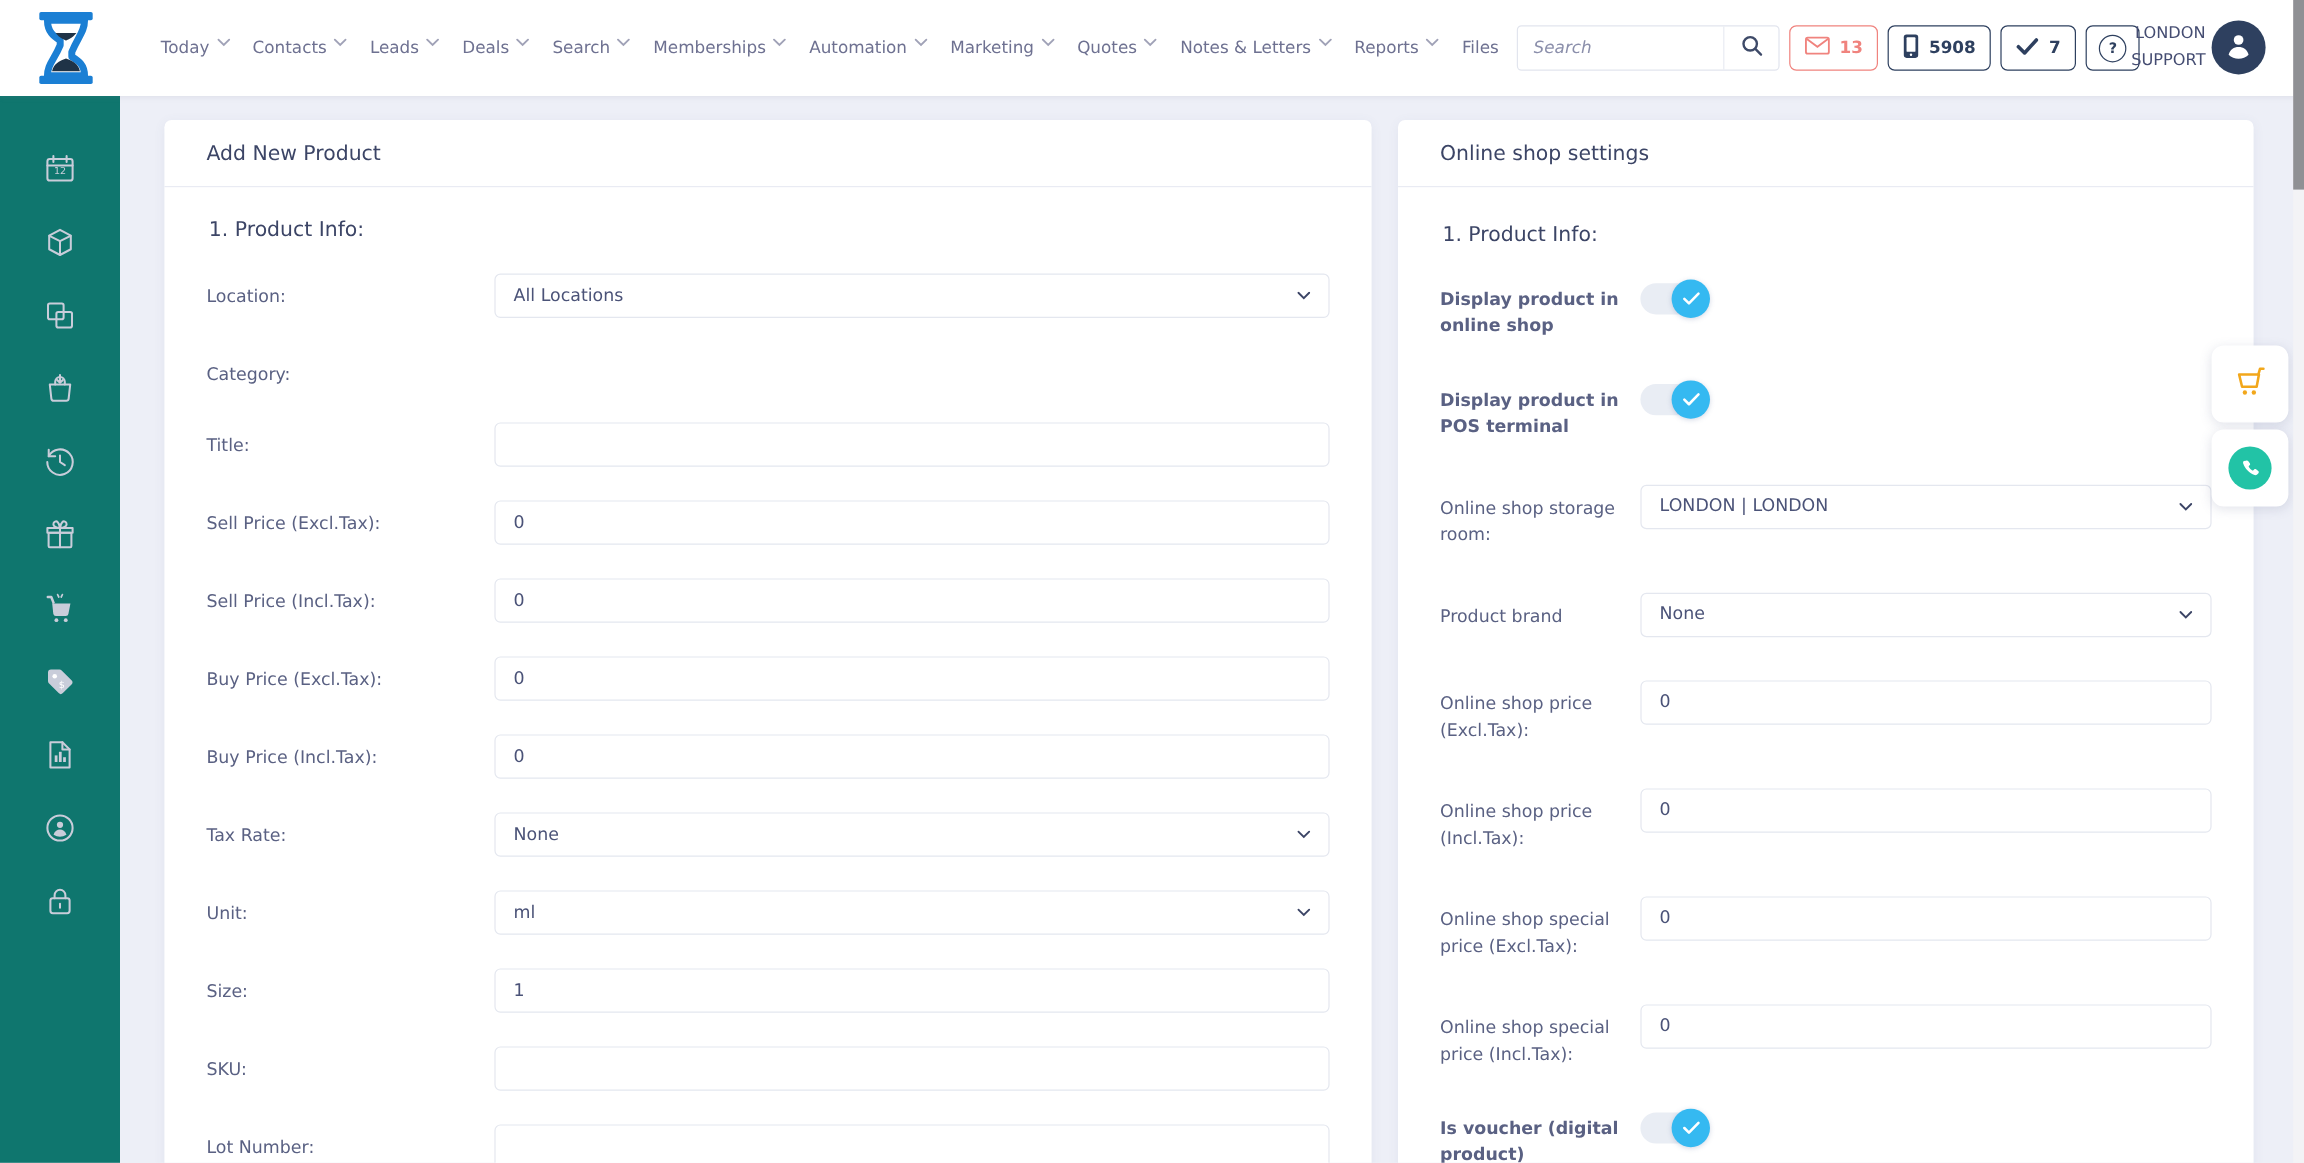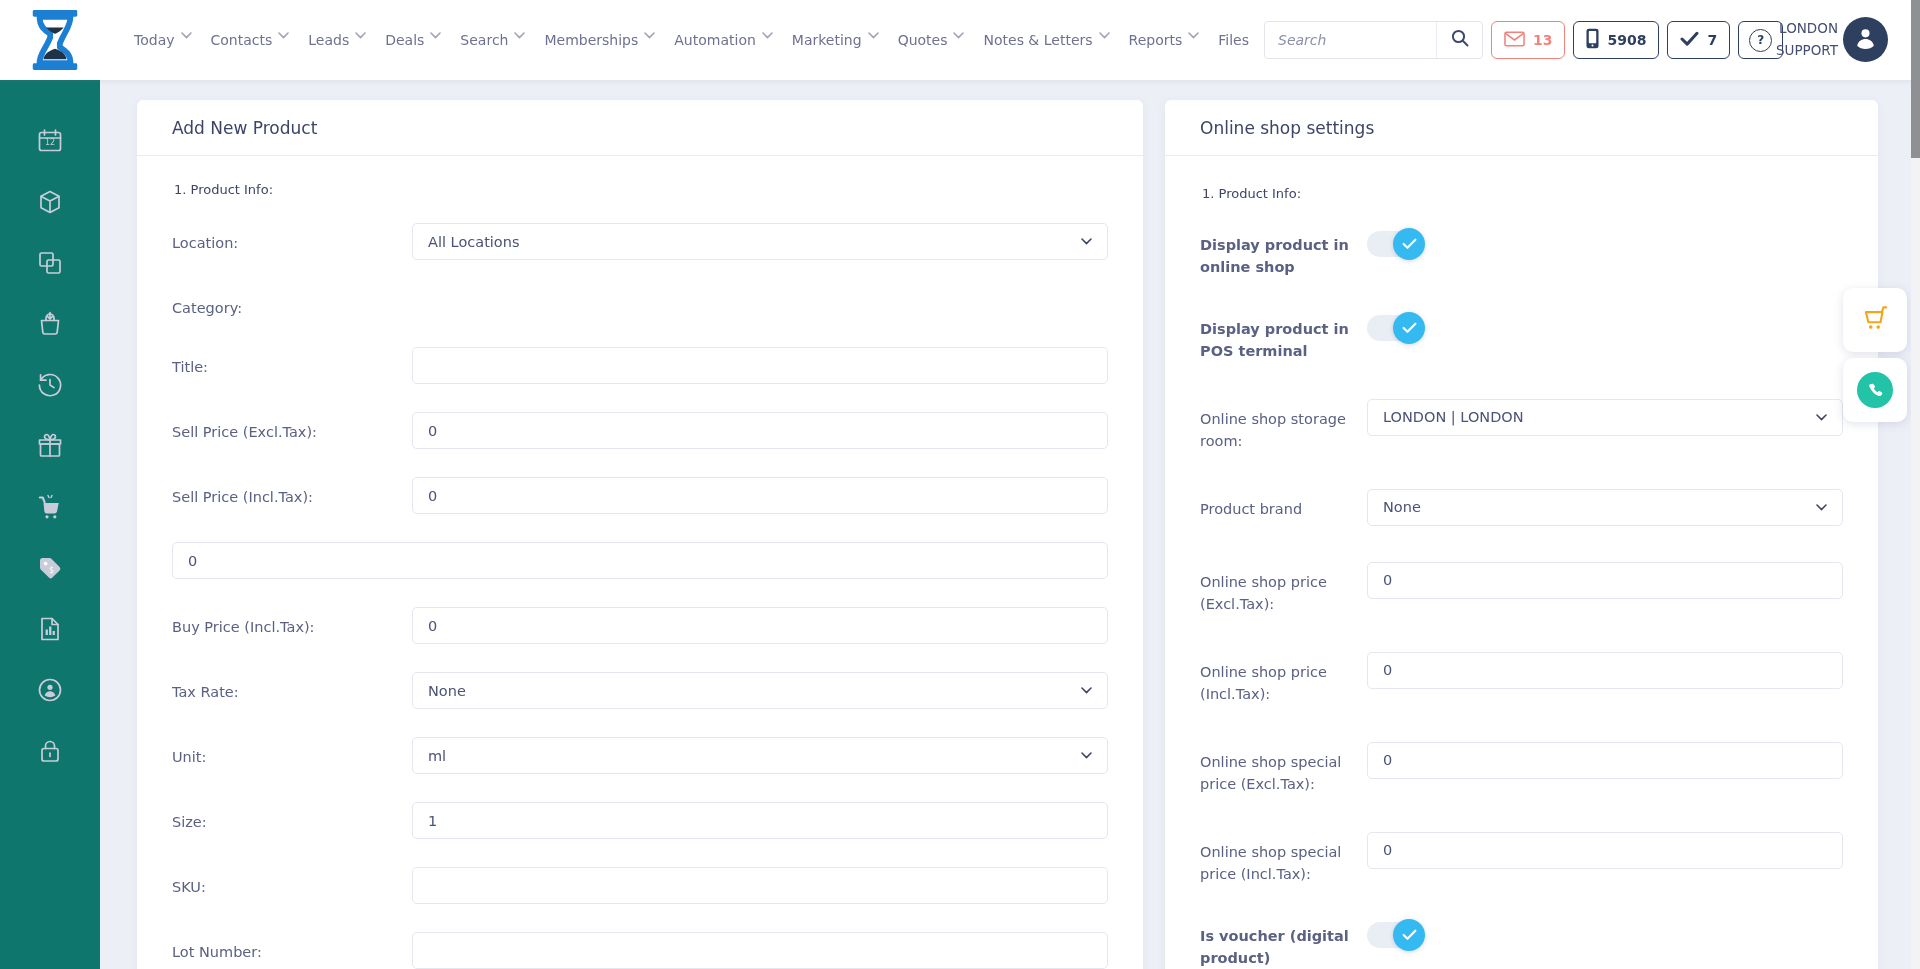--- a/index.html
+++ b/index.html
@@ -46,21 +46,21 @@
   
   .main { position:fixed; left:100px; top:80px; right:0; bottom:0; background:#edeff7; overflow:hidden; }
   .card { position:absolute; top:20px; background:#fff; border-radius:6px;
     box-shadow:0 2px 10px rgba(90,100,140,.07); }
   .card.left  { left:37px;  width:1006px; height:1400px; }
   .card.right { left:1065px; width:713px; height:1400px; }
   .card-header { height:56px; display:flex; align-items:center; padding:0 35px;
     font-size:17px; color:#3c4566; border-bottom:1px solid #e9ebf3; }
   .card-body { padding:26px 35px 0 35px; }
   .card.right .card-body { padding-top:30px; }
-  .section-title { font-size:13px; color:#3c4566; margin:0 0 26px 2px; }
+  .section-title { font-size:17px; color:#3c4566; margin:0 0 26px 2px; }
   .card.right .section-title { margin-bottom:30px; }
 
   .form-row { display:flex; align-items:flex-start; margin-bottom:28px;margin-top:23px; }
   .card.right .form-row { margin-bottom:36px; }
   .form-label { font-size:14.5px; color:#5a6183; line-height:1.55; padding-top:9px; }
   .card.left  .form-label { width:240px; flex:none; }
   .card.right .form-label { width:167px; flex:none; }
   .form-row.is-toggle .form-label { padding-top:3px;font-weight:bold; }
   .control-wrap { flex:1; }
 
@@ -352,20 +352,21 @@
           </div>
           <div class="form-row">
             <div class="form-label">Sell Price (Excl.Tax):</div>
             <div class="control-wrap"><input class="text-input" value="0" style=""></div>
           </div>
           <div class="form-row">
             <div class="form-label">Sell Price (Incl.Tax):</div>
             <div class="control-wrap"><input class="text-input" value="0" style=""></div>
           </div>
           <div class="form-row">
+            <div class="form-label">Buy Price (Excl.Tax):</div>
             <div class="control-wrap"><input class="text-input" value="0" style=""></div>
           </div>
           <div class="form-row">
             <div class="form-label">Buy Price (Incl.Tax):</div>
             <div class="control-wrap"><input class="text-input" value="0" style=""></div>
           </div>
           <div class="form-row">
             <div class="form-label">Tax Rate:</div>
             <div class="control-wrap">
               <div class="select">

